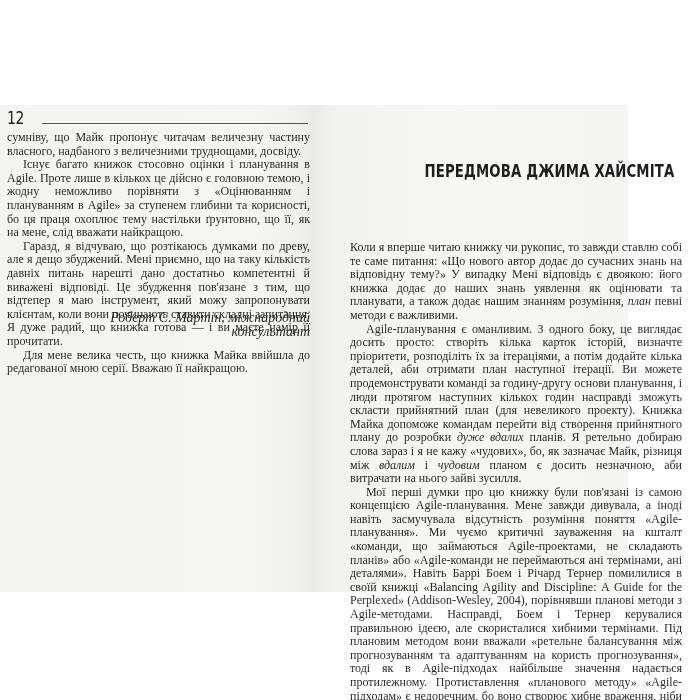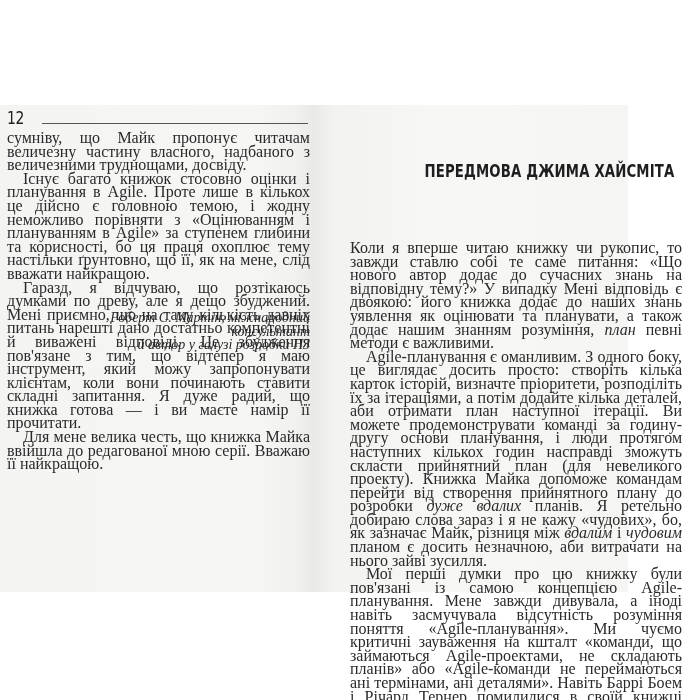--- a/index.html
+++ b/index.html
@@ -15,21 +15,21 @@
     .page-left { position: absolute; left: 0; top: 0; width: 350px; height: 487px; }
     .page-right { position: absolute; left: 342px; top: 0; width: 350px; height: 487px; }
     .page-number {
       position: absolute; left: 7px; top: 3px; font-family: "DejaVu Sans", sans-serif;
       font-size: 17px; color: #222; letter-spacing: -0.5px; transform: scaleX(0.82); transform-origin: left top;
     }
     .header-rule {
       position: absolute; left: 42px; top: 18px; width: 266px; height: 0; border-top: 1px solid #555;
     }
     .text-block {
-      position: absolute; font-size: 16px; line-height: 13.6px; text-align: justify;
+      position: absolute; font-size: 12px; line-height: 13.6px; text-align: justify;
       hyphens: manual;
     }
     .left-text { left: 7px; top: 26px; width: 303px; }
     .right-text { left: 8px; top: 136px; width: 332px; }
     .text-block p { margin: 0; text-indent: 0; }
     .text-block p.indent { text-indent: 16px; font-family: Liberation Serif, serif; }
     .text-block p.noindent { text-indent: 0; }
     .signature {
       position: absolute; left: 40px; top: 206px; width: 270px; text-align: right;
       font-style: italic; font-size: 14px; line-height: 13.6px;
@@ -49,21 +49,20 @@
     <div class="page-number">12</div>
     <div class="header-rule"></div>
     <div class="text-block left-text">
       <p class="noindent">сумніву, що Майк пропонує читачам величезну частину власного, надбаного з величезними труднощами, досвіду.</p>
       <p class="indent">Існує багато книжок стосовно оцінки і планування в Agile. Проте лише в кількох це дійсно є головною темою, і жодну неможливо порівняти з «Оцінюванням і плануванням в Agile» за ступенем глибини та корисності, бо ця праця охоплює тему настільки ґрунтовно, що її, як на мене, слід вважати найкращою.</p>
       <p class="indent">Гаразд, я відчуваю, що розтікаюсь думками по древу, але я дещо збуджений. Мені приємно, що на таку кількість давніх питань нарешті дано достатньо компетентні й виважені відповіді. Це збудження пов'язане з тим, що відтепер я маю інструмент, який можу запропонувати клієнтам, коли вони починають ставити складні запитання. Я дуже радий, що книжка готова — і ви маєте намір її прочитати.</p>
       <p class="indent">Для мене велика честь, що книжка Майка ввійшла до редагованої мною серії. Вважаю її найкращою.</p>
     </div>
     <div class="signature">
       <div>Роберт С. Мартін, міжнародний консультант</div>
-      <div>й автор у галузі розробки ПЗ</div>
     </div>
   </div>
 
   <div class="page-right">
     <div class="chapter-title">ПЕРЕДМОВА ДЖИМА ХАЙСМІТА</div>
     <div class="text-block right-text">
       <p class="noindent"><span>Коли я вперше читаю книжку чи рукопис, то завжди ставлю собі те саме питання: «Що нового автор додає до сучасних знань на відповідну тему?» У випадку Мені відповідь є двоякою: його книжка додає до наших знань уявлення як оцінювати та планувати, а також додає нашим знанням розуміння, </span><i>план</i><span> певні методи є важливими.</span></p>
       <p class="indent"><span>Agile-планування є оманливим. З одного боку, це виглядає досить просто: створіть кілька карток історій, визначте пріоритети, розподіліть їх за ітераціями, а потім додайте кілька деталей, аби отримати план наступної ітерації. Ви можете продемонструвати команді за годину-другу основи планування, і люди протягом наступних кількох годин насправді зможуть скласти прийнятний план (для невеликого проекту). Книжка Майка допоможе командам перейти від створення прийнятного плану до розробки </span><i>дуже вдалих</i><span> планів. Я ретельно добираю слова зараз і я не кажу «чудових», бо, як зазначає Майк, різниця між </span><i>вдалим</i><span> і </span><i>чудовим</i><span> планом є досить незначною, аби витрачати на нього зайві зусилля.</span></p>
       <p class="indent">Мої перші думки про цю книжку були пов'язані із самою концепцією Agile-планування. Мене завжди дивувала, а іноді навіть засмучувала відсутність розуміння поняття «Agile-планування». Ми чуємо критичні зауваження на кшталт «команди, що займаються Agile-проектами, не складають планів» або «Agile-команди не переймаються ані термінами, ані деталями». Навіть Баррі Боем і Річард Тернер помилилися в своїй книжці «Balancing Agility and Discipline: A Guide for the Perplexed» (Addison-Wesley, 2004), порівнявши планові методи з Agile-методами. Насправді, Боем і Тернер керувалися правильною ідеєю, але скористалися хибними термінами. Під плановим методом вони вважали «ретельне балансування між прогнозуванням та адаптуванням на користь прогнозування», тоді як в Agile-підходах найбільше значення надається протилежному. Протиставлення «планового методу» «Agile-підходам» є недоречним, бо воно створює хибне враження, ніби Agile-команди не планують. Навряд чи можна вигадати щось більш віддалене від практики. Книжка Майка демонструє єдино правдивий підхід: планування є невід'ємною частиною будь-якого Agile-проекту. Тому вона й містить безліч ідей щодо того, чому планування є настільки важливим, і як зробити його найбільш ефективним.</p>
     </div>

